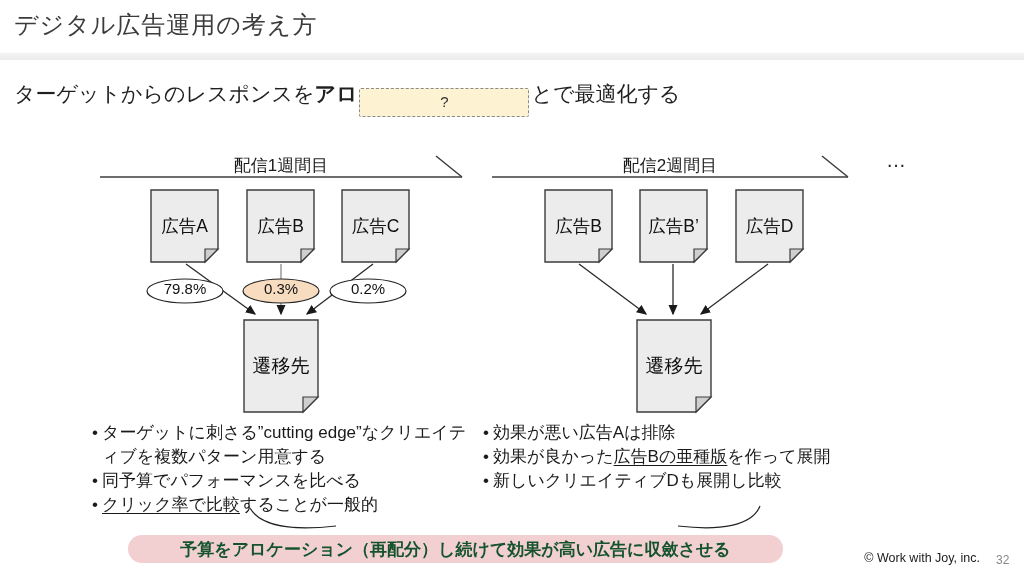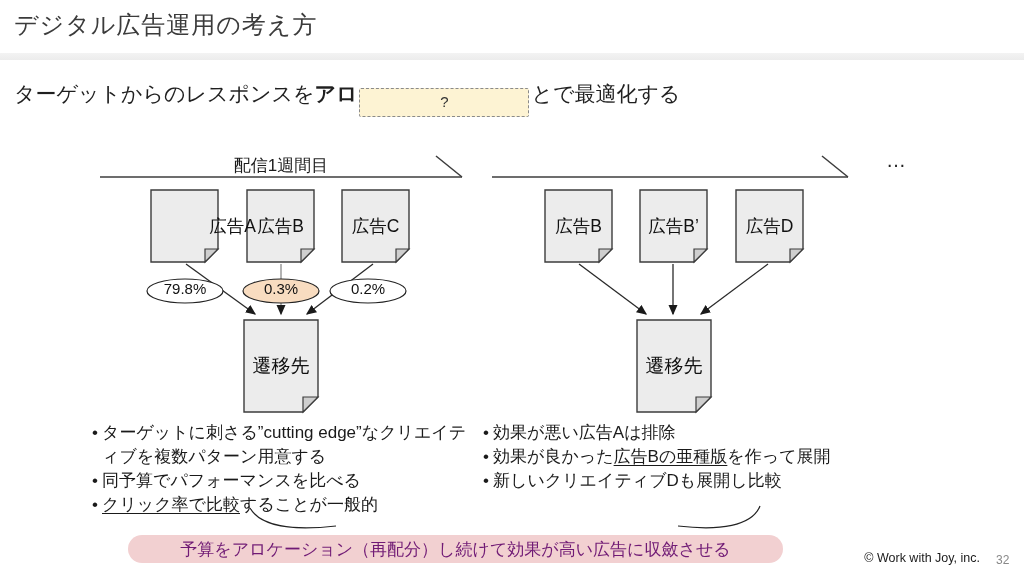--- a/index.html
+++ b/index.html
@@ -34,21 +34,21 @@
     font-size:17.5px;font-weight:500;color:#111;}
   .dest-label{width:74px;height:92px;display:flex;align-items:center;justify-content:center;
     font-size:19px;font-weight:500;color:#111;}
   .rate{width:76px;top:280px;height:22px;text-align:center;font-size:15px;color:#111;}
   .notes{top:421px;width:385px;font-size:17px;line-height:24px;color:#1a1a1a;list-style:none;}
   .notes li{position:relative;padding-left:10px;}
   .notes .blt{position:absolute;left:0;top:0;}
   .u{text-decoration:underline;text-underline-offset:3px;}
   .banner{left:128px;top:535px;width:655px;height:28px;background:var(--banner);
     border-radius:14px;display:flex;align-items:center;justify-content:center;
-    font-size:17px;font-weight:400;color:#701a75;}
+    font-size:17px;font-weight:700;color:#14532d;}
   .copyright{left:780px;top:551px;width:200px;text-align:right;font-size:12.5px;color:#1a1a1a;}
   .pageno{left:996px;top:553px;font-size:12px;color:#888;}
 </style>
 </head>
 <body>
 
 <div class="slide">
 
   <svg class="diagram" viewBox="0 0 1024 576">
     <defs>
@@ -118,23 +118,24 @@
   </svg>
 
   <div class="abs title">デジタル広告運用の考え方</div>
   <div class="abs divider"></div>
 
   <div class="abs lead">
     <span>ターゲットからのレスポンスを</span><span class="em">アロ</span><span class="mask-box"><span>?</span></span><span>とで最適化する</span>
   </div>
 
   <div class="abs wk-label" style="left:181px;">配信1週間目</div>
+  <div class="abs wk-label" style="left:570px;">配信2週間目</div>
   <div class="abs dots">…</div>
 
-  <div class="abs card-label" style="left:151px;top:190px;margin-left:48px;">広告A</div>
+  <div class="abs card-label" style="left:151px;top:190px;">広告A</div>
   <div class="abs card-label" style="left:247px;top:190px;">広告B</div>
   <div class="abs card-label" style="left:342px;top:190px;">広告C</div>
 
   <div class="abs card-label" style="left:545px;top:190px;">広告B</div>
   <div class="abs card-label" style="left:640px;top:190px;">広告B’</div>
   <div class="abs card-label" style="left:736px;top:190px;">広告D</div>
 
   <div class="abs rate" style="left:147px;">79.8%</div>
   <div class="abs rate" style="left:243px;">0.3%</div>
   <div class="abs rate" style="left:330px;">0.2%</div>

